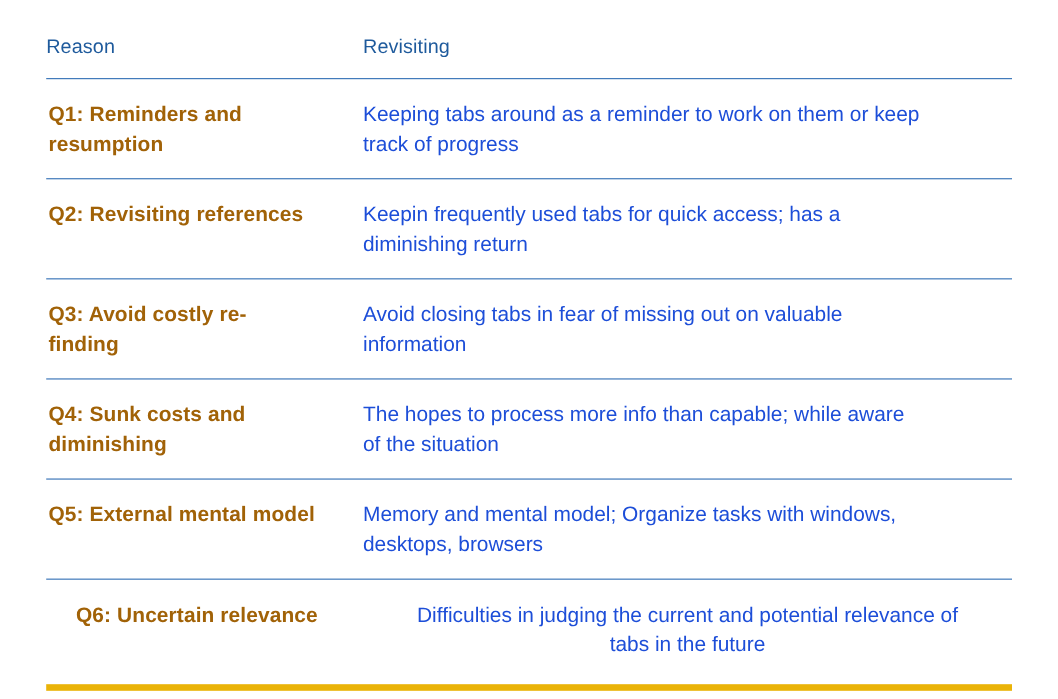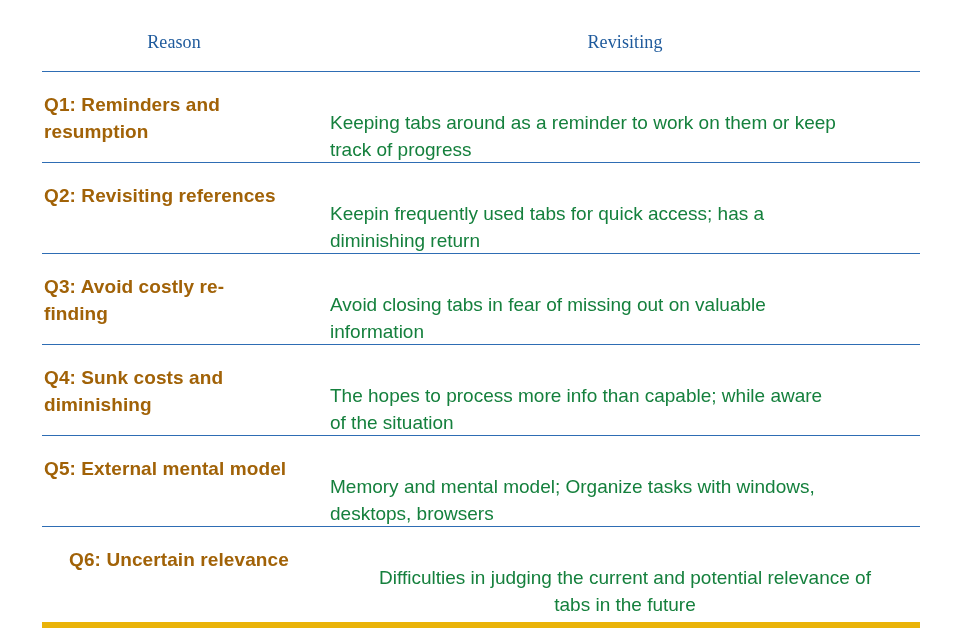--- a/index.html
+++ b/index.html
@@ -24,26 +24,24 @@
   .header-row {
     display: grid;
     grid-template-columns: 288px 1fr;
     height: 72px;
     box-sizing: border-box;
     align-items: center;
     padding-top: 14px;
     border-bottom: 1.5px solid #2e6db4;
   }
   .header-cell {
-    text-align: center;
     font-size: 18px;
     font-weight: 500;
     color: #1e5a9c;
     letter-spacing: 0.1px;
-    font-family: Liberation Serif, serif;
   }
   .header-cell.reason-h {
     padding-right: 24px;
   }
   .row {
     display: grid;
     grid-template-columns: 288px 1fr;
     height: 91px;
     box-sizing: border-box;
     padding-top: 19px;
@@ -61,22 +59,21 @@
   }
   .cell.reason {
     padding-left: 2px;
     padding-right: 16px;
     font-weight: bold;
     color: #a16207;
     letter-spacing: 0.1px;
   }
   .cell.desc {
     max-width: 590px;
-    color: #15803d;
-    margin-top: 18px;
+    color: #1d4ed8;
   }
 </style>
 </head>
 <body>
 
 <div class="page">
   <div class="table">
 
     <div class="header-row">
       <div class="header-cell reason-h">Reason</div>

